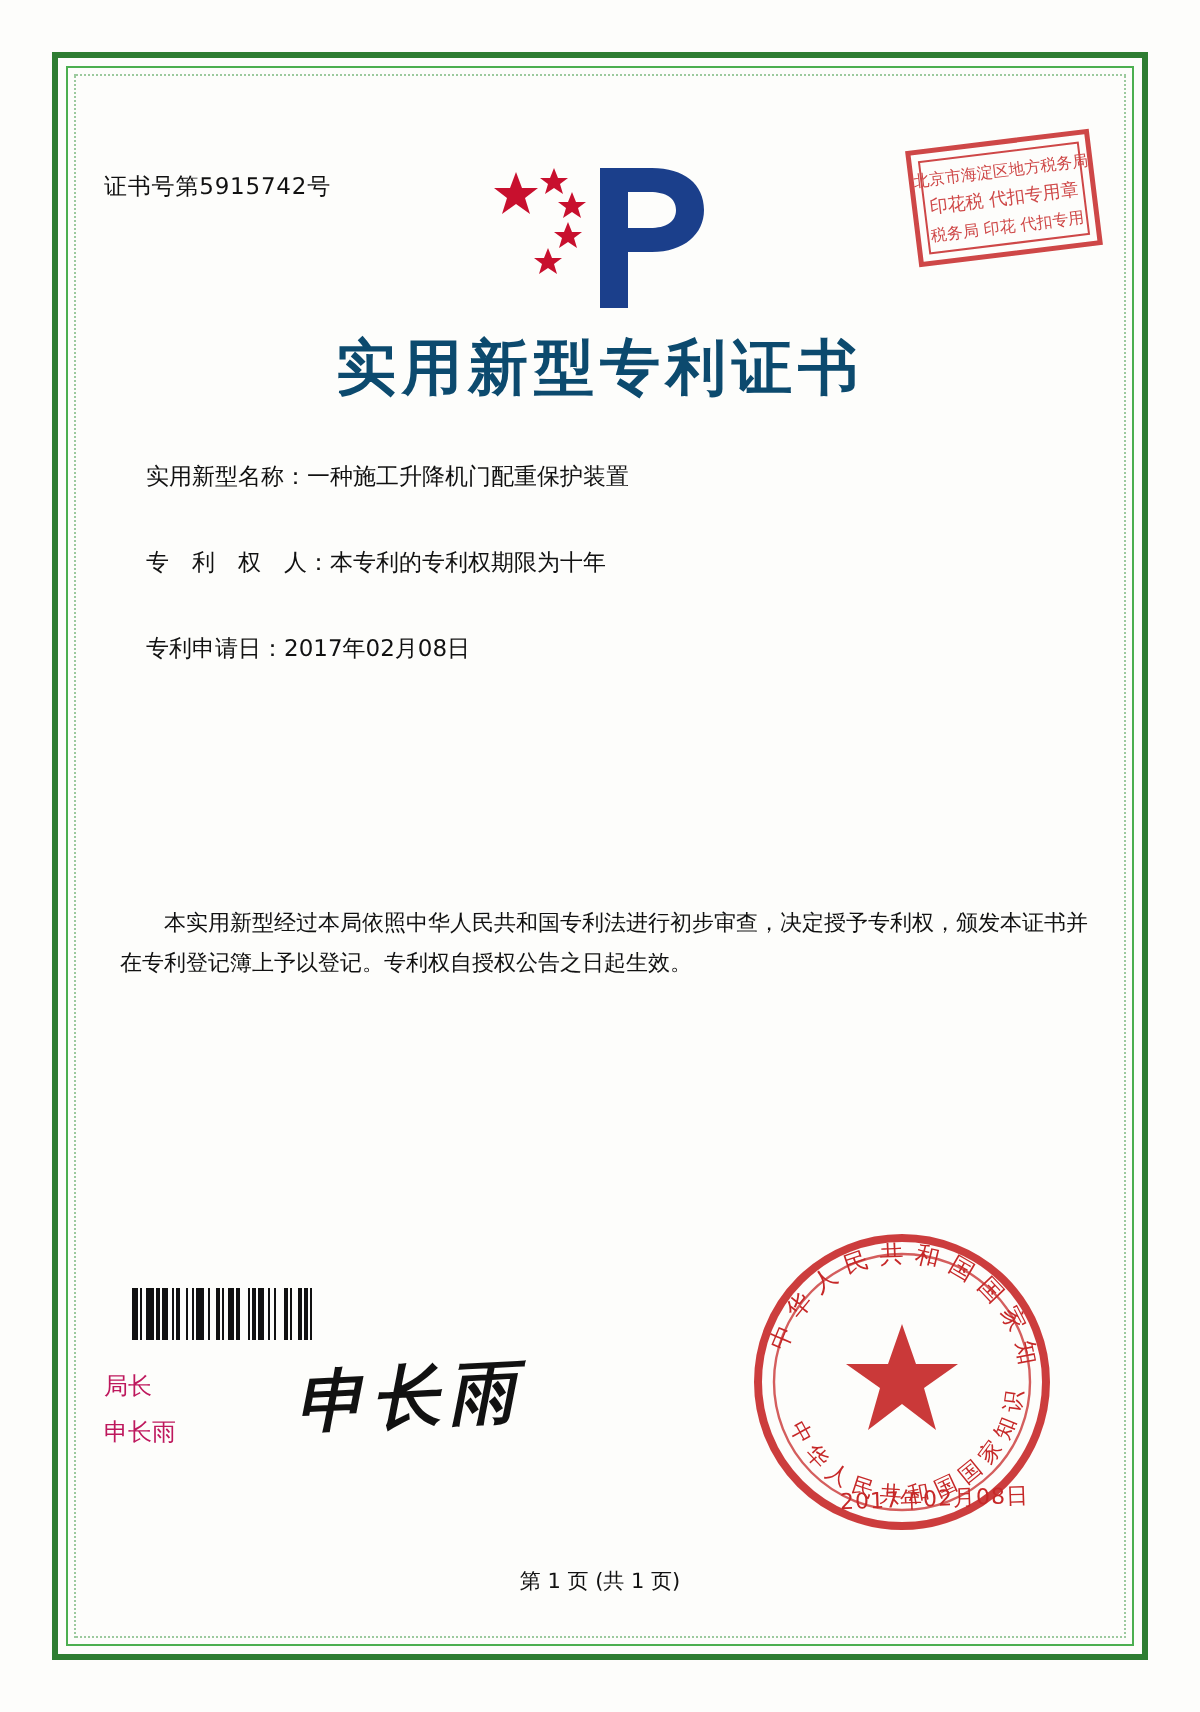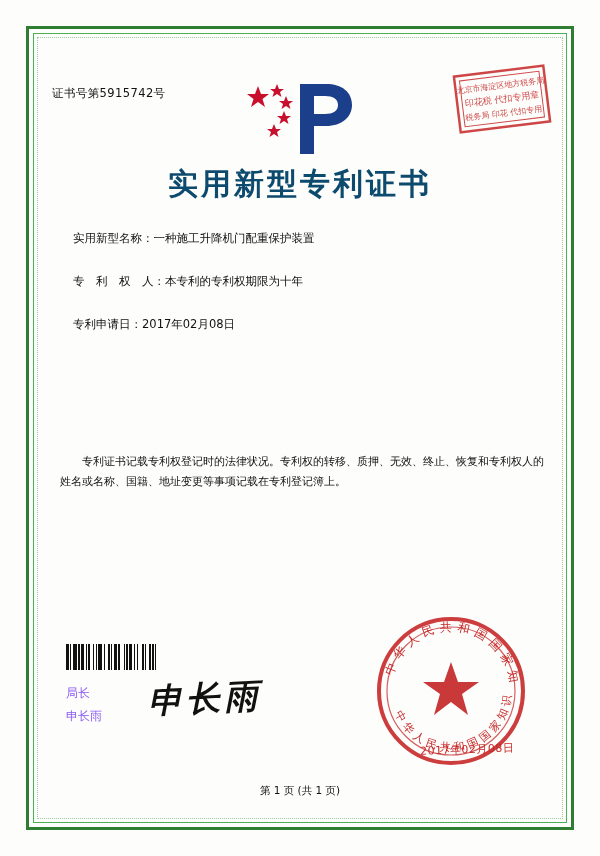--- a/index.html
+++ b/index.html
@@ -167,25 +167,25 @@
   }
   .barcode i {
     display: block;
     background: #111;
     height: 100%;
   }
 
   
   .sign-block {
     position: absolute;
-    left: 14px;
+    left: 0;
     top: 630px;
     font-size: 12px;
     line-height: 1.9;
-    color: #8b5cf6;
+    color: #be185d;
   }
   .handwriting {
     position: absolute;
     left: 96px;
     top: 624px;
     font-family: "DejaVu Serif", "Liberation Serif", serif;
     font-size: 34px;
     font-weight: bold;
     font-style: italic;
     letter-spacing: 4px;
@@ -271,21 +271,21 @@
       </div>
       <div class="field">
         <span class="label">专　利　权　人：</span><span class="value">本专利的专利权期限为十年</span>
       </div>
       <div class="field">
         <span class="label">专利申请日：</span><span class="value">2017年02月08日</span>
       </div>
     </div>
 
     <div class="body-text">
-      <p>专利证书记载专利权登记时的法律状况。专利权的转移、质押、无效、终止、恢复和专利权人的姓名或名称、国籍、地址变更等事项记载在专利登记簿上。</p>
+      <p>本实用新型经过本局依照中华人民共和国专利法进行初步审查，决定授予专利权，颁发本证书并在专利登记簿上予以登记。专利权自授权公告之日起生效。</p>
     </div>
 
     <div class="barcode">
         <i style="width: 3px;"></i>
         <i style="width: 1px; background: transparent;"></i>
         <i style="width: 1px;"></i>
         <i style="width: 2px; background: transparent;"></i>
         <i style="width: 4px;"></i>
         <i style="width: 1px; background: transparent;"></i>
         <i style="width: 2px;"></i>

